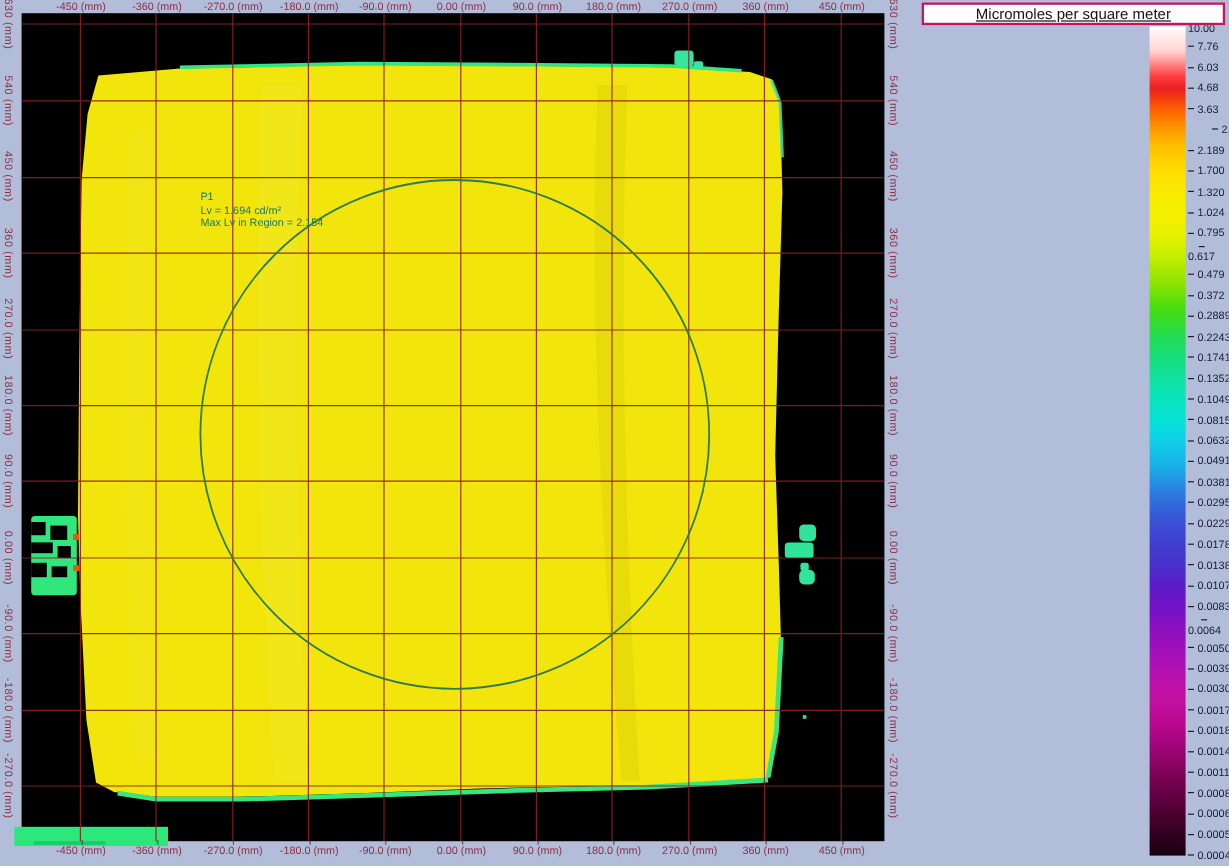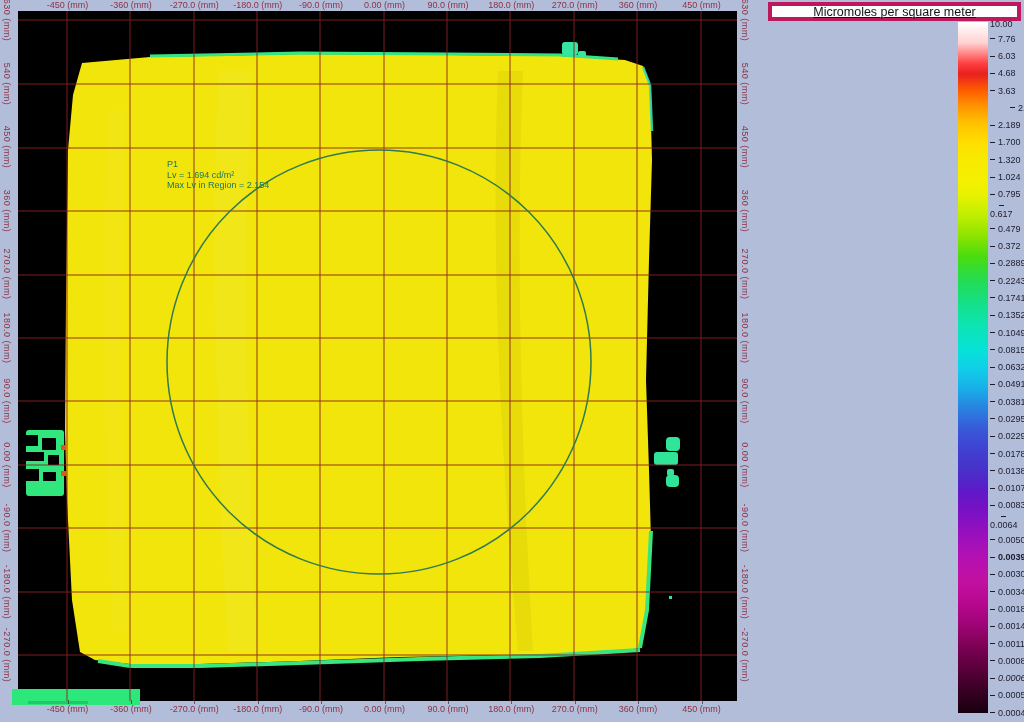--- a/index.html
+++ b/index.html
@@ -23,21 +23,21 @@
   }
   .tickmark{
     position:absolute;width:1px;height:4px;background:#2a2a2a;opacity:0.65;
   }
   .annotation{
     position:absolute;left:149px;top:148px;
     font-size:9px;line-height:10.5px;color:#17795f;white-space:nowrap;
   }
   .titlebox{
     position:absolute;left:768px;top:2px;width:253px;height:19px;
-    background:#fdfdfd;border:4px solid #be185d;
+    background:#fdfdfd;border:2px solid #be185d;
     display:flex;align-items:center;justify-content:center;
   }
   .titlebox span{
     font-size:12.5px;color:#141414;text-decoration:underline;white-space:nowrap;
   }
   .colorbar{
     position:absolute;left:958px;top:22px;width:30px;height:691px;
     background:linear-gradient(to bottom,
       #ffffff 0%,#ffd2d2 3%,#ff4040 6%,#e82020 7.5%,#ff5f00 10%,
       #ff9000 12%,#ffc000 14.5%,#ffdf00 17.5%,#f8ea00 20%,#f4f000 23%,
@@ -315,49 +315,49 @@
         <span>0.0083</span>
       </div>
       <div class="cb-label" style="top: 522.62px; flex-direction: column;">
         <span class="tick"></span>
         <span>0.0064</span>
       </div>
       <div class="cb-label" style="top: 539.9px;">
         <span class="tick"></span>
         <span>0.0050</span>
       </div>
-      <div class="cb-label" style="top: 557.18px; font-weight: bold;">
+      <div class="cb-label" style="top: 557.18px;">
         <span class="tick"></span>
         <span>0.0039</span>
       </div>
       <div class="cb-label" style="top: 574.46px;">
         <span class="tick"></span>
         <span>0.0030</span>
       </div>
       <div class="cb-label" style="top: 591.74px;">
         <span class="tick"></span>
-        <span>0.0034</span>
+        <span>0.0017</span>
       </div>
       <div class="cb-label" style="top: 609.02px;">
         <span class="tick"></span>
         <span>0.0018</span>
       </div>
       <div class="cb-label" style="top: 626.3px;">
         <span class="tick"></span>
         <span>0.0014</span>
       </div>
       <div class="cb-label" style="top: 643.58px;">
         <span class="tick"></span>
         <span>0.0011</span>
       </div>
       <div class="cb-label" style="top: 660.86px;">
         <span class="tick"></span>
         <span>0.0008</span>
       </div>
-      <div class="cb-label" style="top: 678.14px; font-style: italic;">
+      <div class="cb-label" style="top: 678.14px;">
         <span class="tick"></span>
         <span>0.0006</span>
       </div>
       <div class="cb-label" style="top: 695.42px;">
         <span class="tick"></span>
         <span>0.0005</span>
       </div>
       <div class="cb-label" style="top: 712.7px;">
         <span class="tick"></span>
         <span>0.0004</span>

